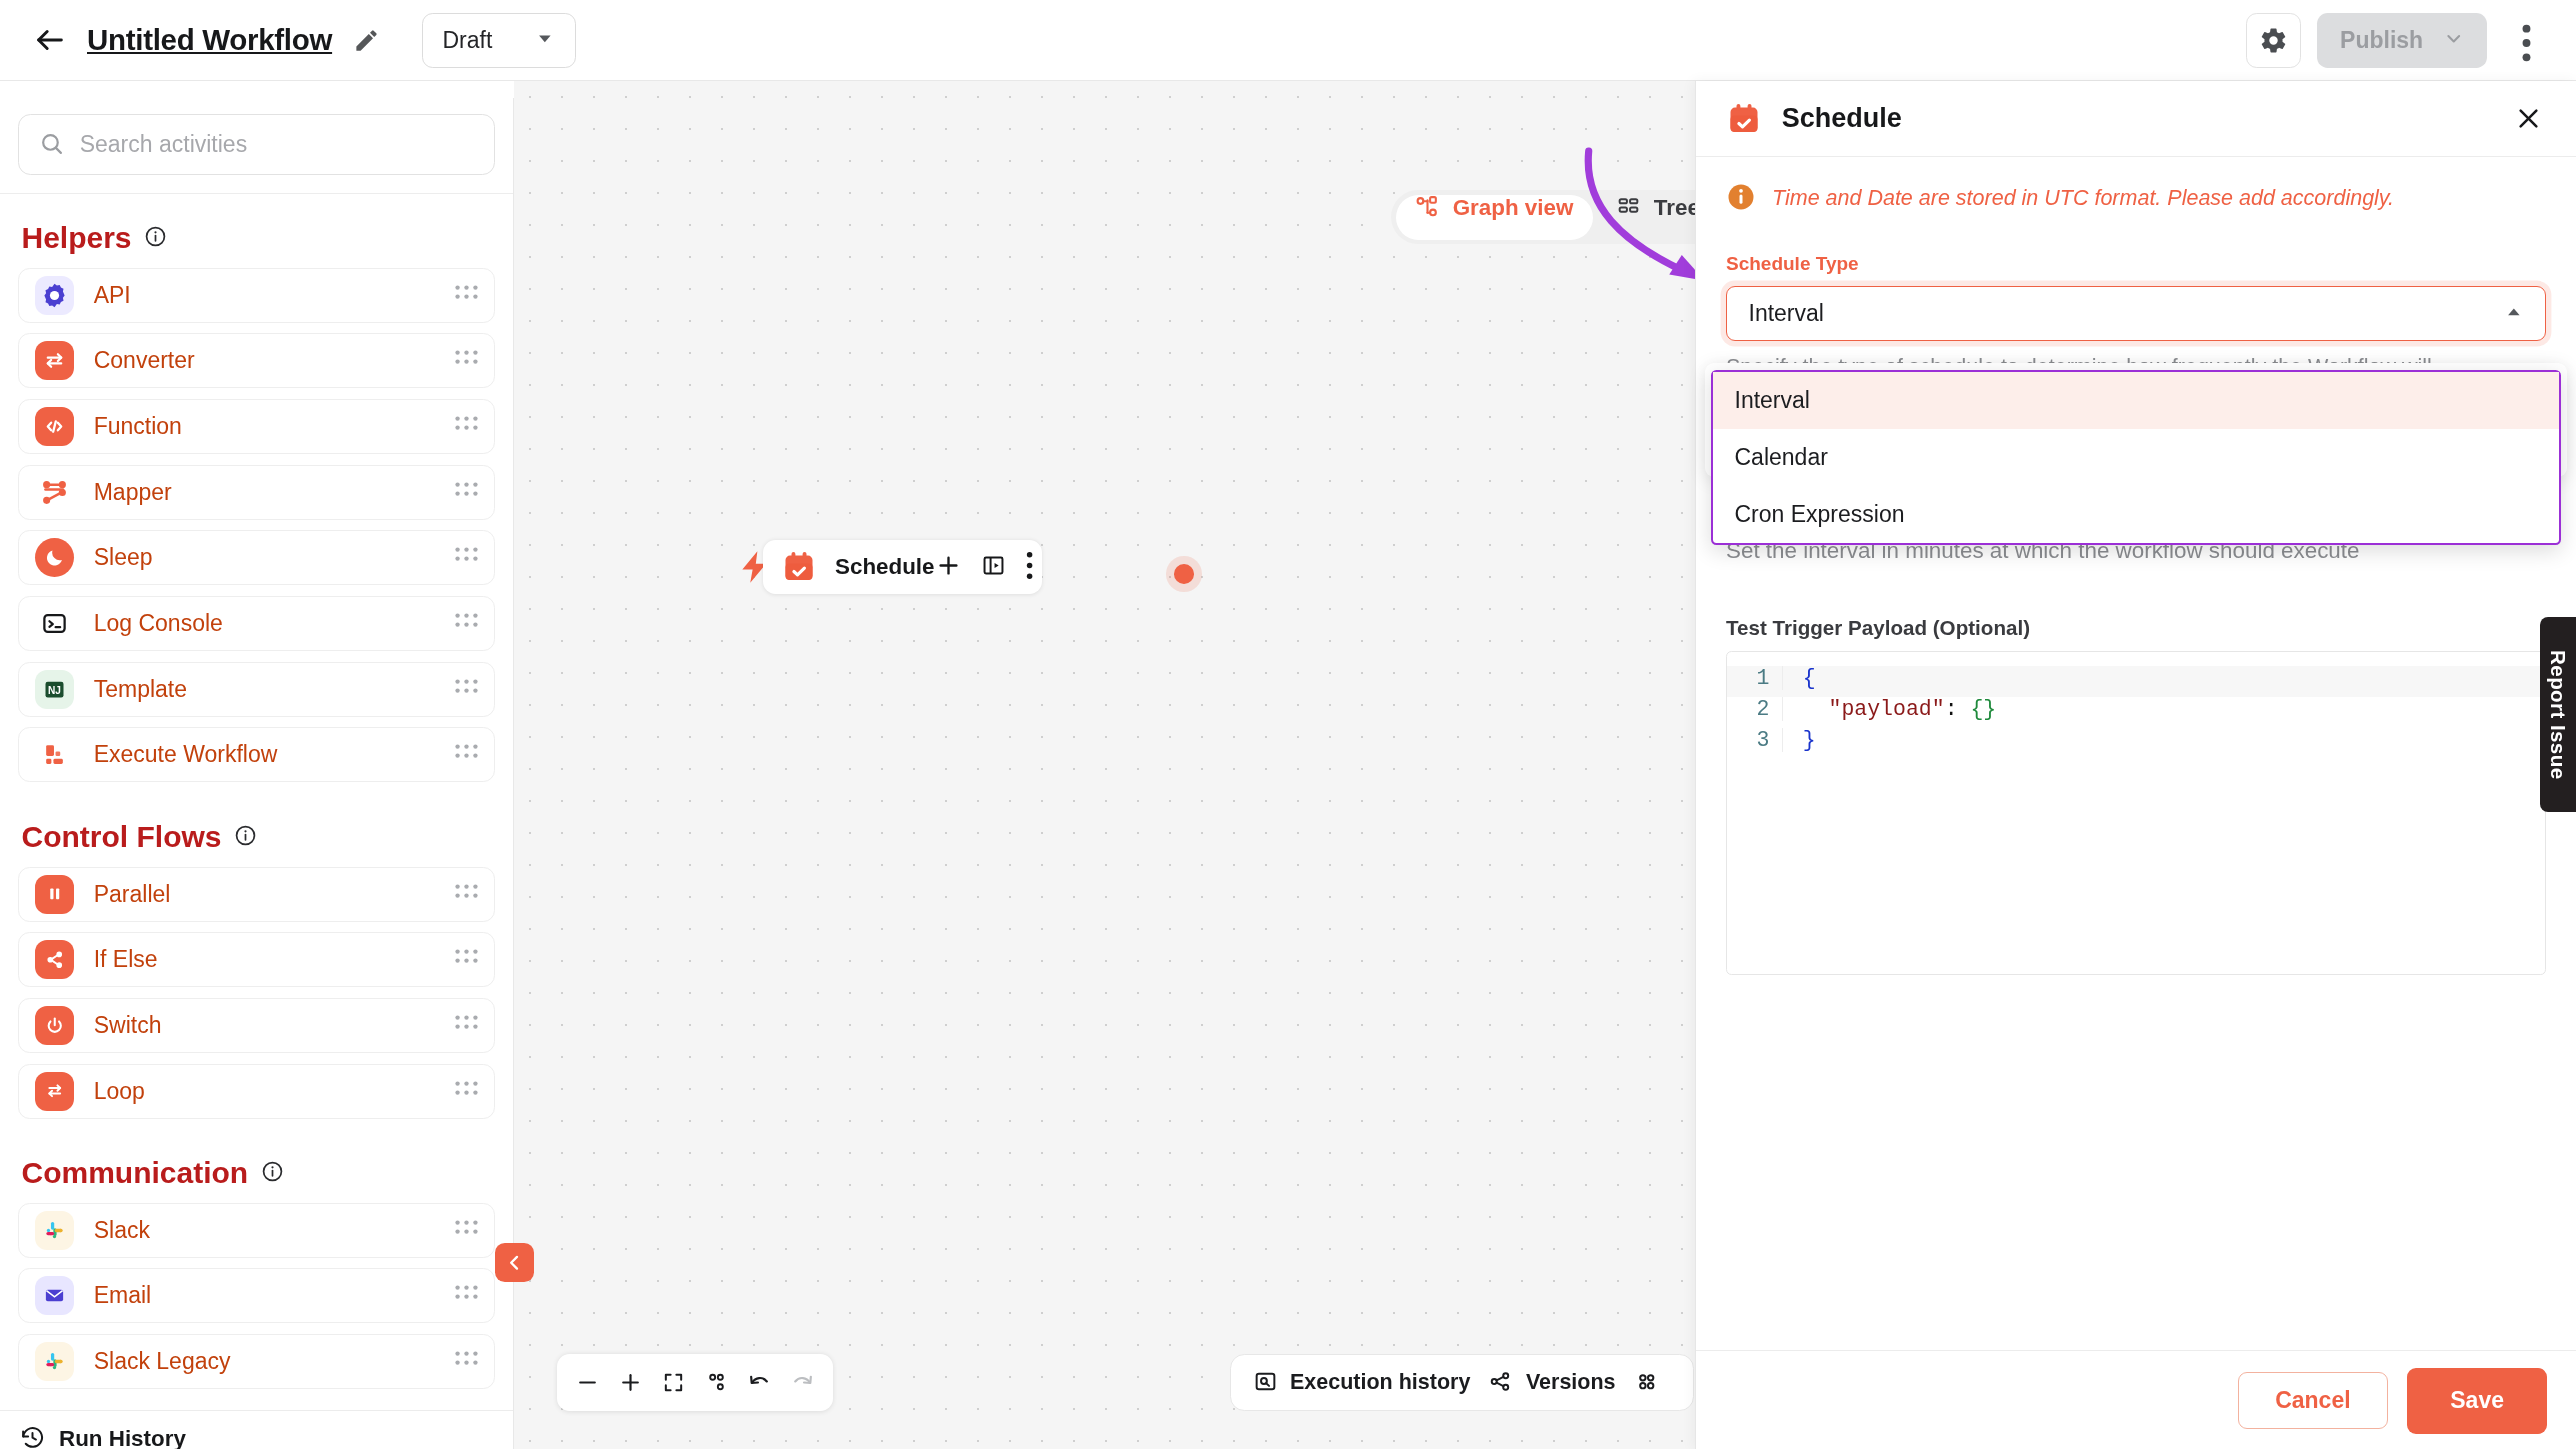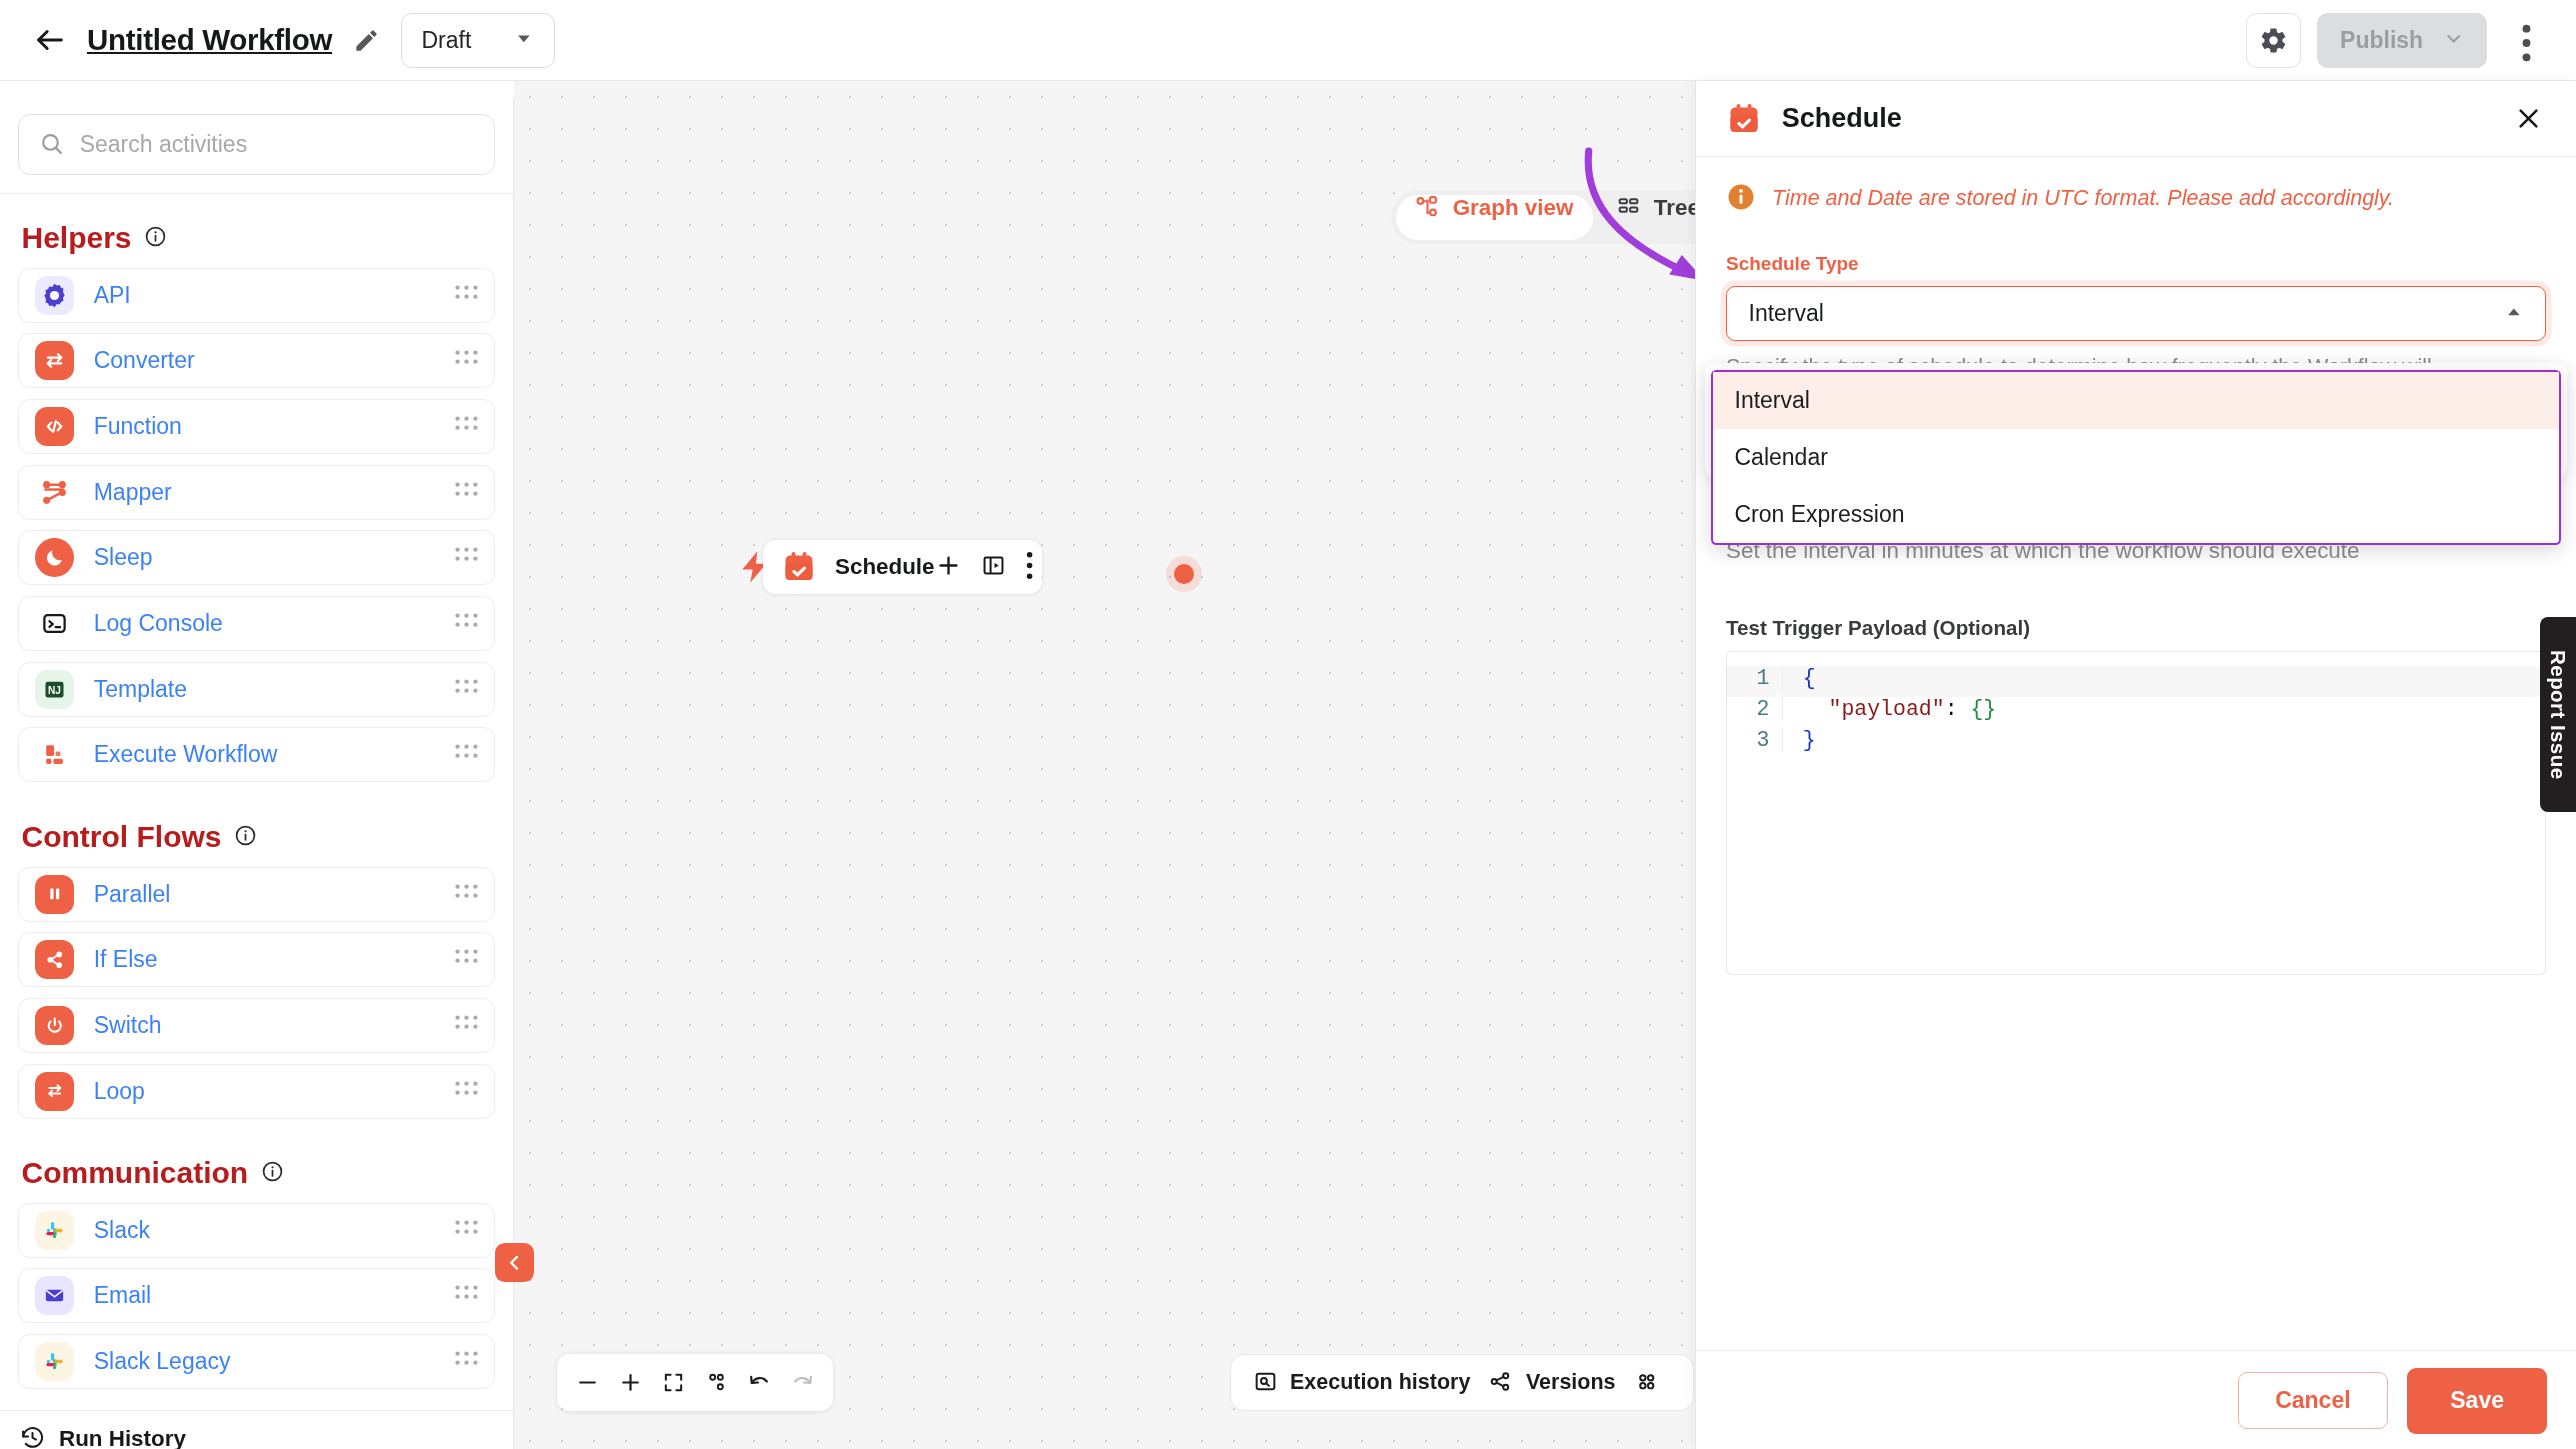--- a/index.html
+++ b/index.html
@@ -13,21 +13,21 @@
   
   .topbar {
     position: absolute; left: 0; top: 0; width: 2576px; height: 81px;
     background: #fff; border-bottom: 0.9px solid #e8e8e8;
     display: flex; align-items: center; padding: 0 30px;
   }
   .back-arrow { width: 39px; height: 39px; display:flex; align-items:center; justify-content:center; cursor:pointer; }
   .wf-title { font-size: 29.5px; font-weight: 700; color: #17181a; margin-left: 18px; letter-spacing:-0.3px;text-decoration:underline; }
   .edit-pencil { margin-left: 19.7px; width: 30px; height: 30px; display:flex; align-items:center; justify-content:center; cursor:pointer;}
   .draft-select {
-    margin-left: 19px; height: 55px; min-width: 154px; border: 1.3px solid #dcdcdc;
+    margin-left: 40px; height: 55px; min-width: 154px; border: 1.3px solid #dcdcdc;
     border-radius: 10.7px; display: flex; align-items: center; justify-content: space-between;
     padding: 0 19.7px; cursor: pointer; background:#fff;
   }
   .draft-select .lbl { font-size: 23px; color: #242528; font-weight: 500; }
   .caret-dn { margin-left: 27px; }
   .topbar-right { margin-left: auto; display: flex; align-items: flex-end; gap: 0px; }
   .gear-btn {
     width: 55px; height: 55px; border: 1.3px solid #e2e2e2; border-radius: 10.7px;
     display: flex; align-items: center; justify-content: center; cursor: pointer; background:#fff;
   }
@@ -58,21 +58,21 @@
     padding: 27px 21.5px 12.5px 21.5px;
   }
   .sec-head .t { font-size: 30px; font-weight: 700; color: #b91c1c; text-align: center; }
   .act-list { padding: 0 18px; }
   .act-row {
     height: 55px; border: 1.3px solid #eeeeee; border-radius: 11.6px;
     display: flex; align-items: center; padding: 0 16px; margin-bottom: 10.7px;
     cursor: pointer; background: #fff;
   }
   .act-icon { width: 39px; height: 39px; border-radius: 12px; display:flex; align-items:center; justify-content:center; flex: 0 0 39px;}
-  .act-label { font-size: 23px; color: #3b82f6; margin-left: 19.7px; }
+  .act-label { font-size: 23px; color: #c2410c; margin-left: 19.7px; }
   .act-grip { margin-left: auto; }
   .run-history {
     position: absolute; left: 0; bottom: 0; width: 514px; height: 57px;
     border-top: 0.9px solid #ececec; background: #fff;
     display: flex; align-items: center; padding-left: 19.7px; gap: 14.3px;
   }
   .run-history .lbl { font-size: 22.4px; font-weight: 700; color: #17181a; }
 
   .collapse-btn {
     position: absolute; left: 495px; top: 1243px; width: 39px; height: 39px;

